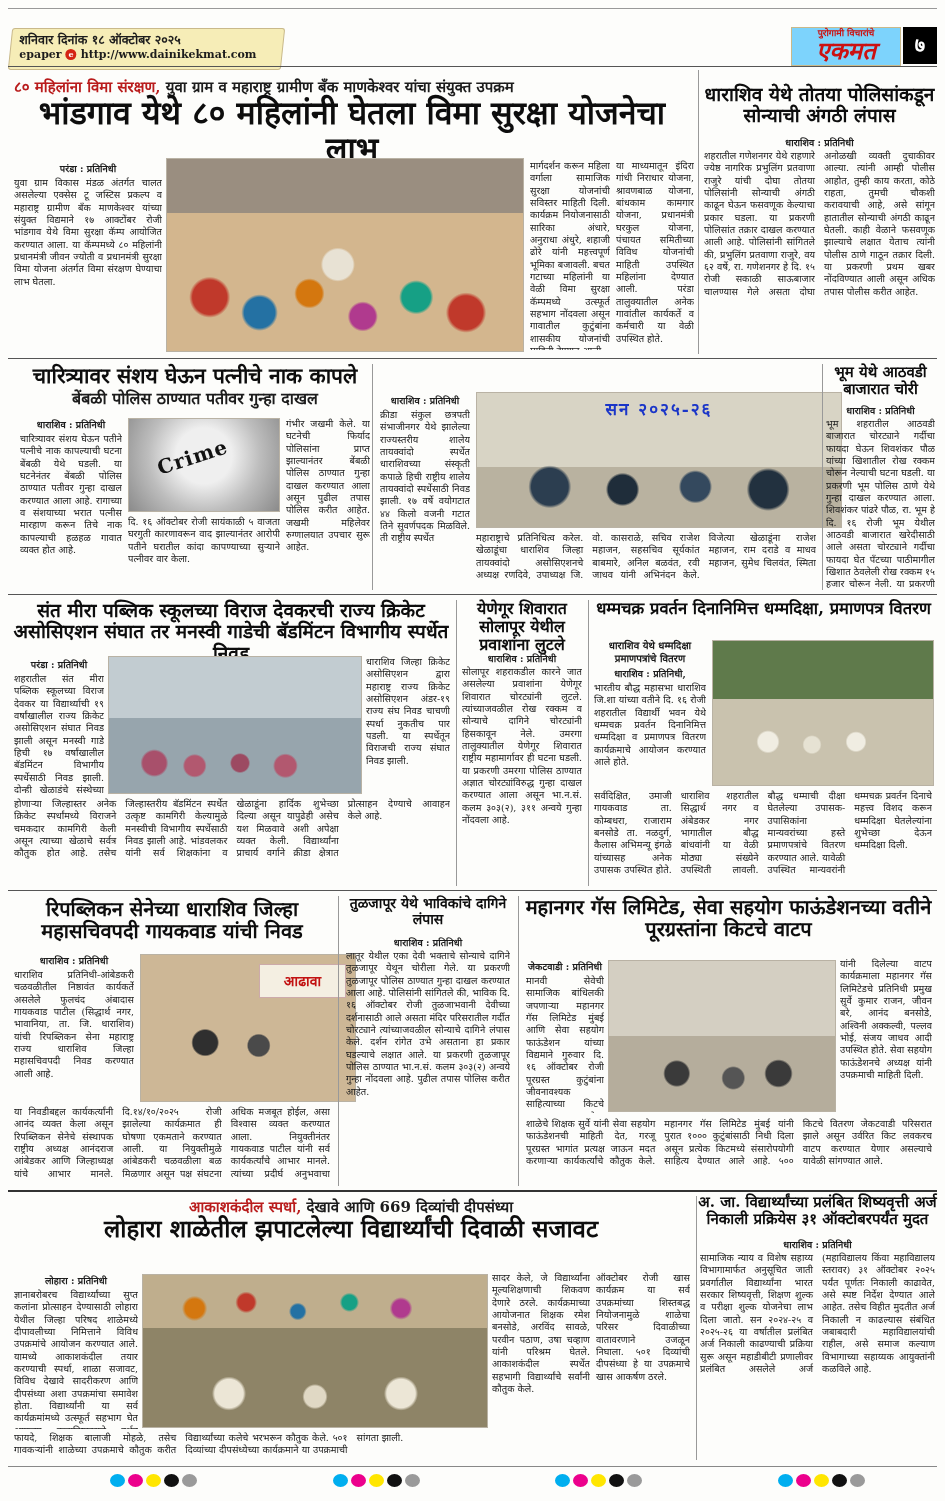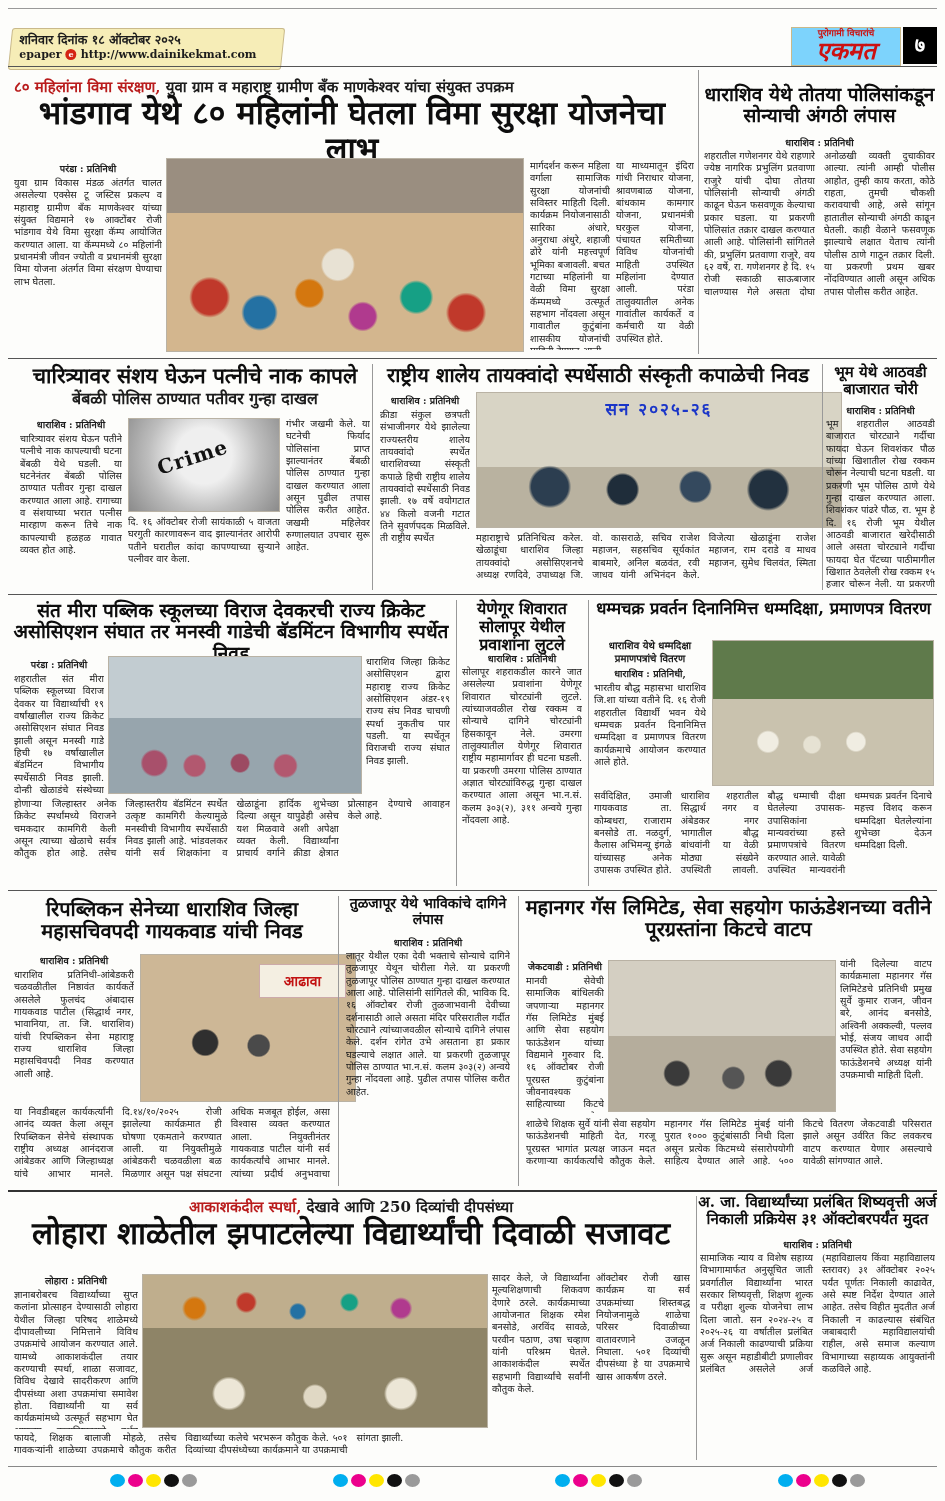--- a/index.html
+++ b/index.html
@@ -162,21 +162,20 @@
         <span class="crime-word">Crime</span>
       </div>
       <div class="bodytext" style="height:70px;margin-top:4px;">दि. १६ ऑक्टोबर रोजी सायंकाळी ५ वाजता घरगुती कारणावरून वाद झाल्यानंतर आरोपी पतीने घरातील कांदा कापण्याच्या सुऱ्याने पत्नीवर वार केला.</div>
     </div>
     <div class="bodytext abs" style="left:272px;top:56px;width:84px;height:168px;">गंभीर जखमी केले. या घटनेची फिर्याद पोलिसांना प्राप्त झाल्यानंतर बेंबळी पोलिस ठाण्यात गुन्हा दाखल करण्यात आला असून पुढील तपास पोलिस करीत आहेत. जखमी महिलेवर रुग्णालयात उपचार सुरू आहेत.</div>
   </div>
 
   <div class="vr" style="left:372px;top:364px;height:226px;"></div>
 
   <div class="art" style="left:376px;top:362px;width:444px;height:230px;">
-    <div class="headline" style="position:absolute;left:0;top:2px;right:0;font-size:20px;">राष्ट्रीय शालेय तायक्वांदो स्पर्धेसाठी संस्कृती कपाळेची निवड</div>
     <div class="abs" style="left:4px;top:30px;width:90px;height:196px;">
       <div class="byline">धाराशिव : प्रतिनिधी</div>
       <div class="bodytext" style="height:178px;">क्रीडा संकुल छत्रपती संभाजीनगर येथे झालेल्या राज्यस्तरीय शालेय तायक्वांदो स्पर्धेत धाराशिवच्या संस्कृती कपाळे हिची राष्ट्रीय शालेय तायक्वांदो स्पर्धेसाठी निवड झाली. १७ वर्षे वयोगटात ४४ किलो वजनी गटात तिने सुवर्णपदक मिळविले. ती राष्ट्रीय स्पर्धेत</div>
     </div>
     <div class="photo ph-taekwondo" style="left:100px;top:30px;width:340px;height:134px;">
       <div class="photo-label-blue">सन २०२५-२६</div>
     </div>
     <div class="bodytext cols3 abs" style="left:100px;top:170px;width:340px;height:56px;">महाराष्ट्राचे प्रतिनिधित्व करेल. खेळाडूंचा धाराशिव जिल्हा तायक्वांदो असोसिएशनचे अध्यक्ष रणदिवे, उपाध्यक्ष जि. वो. कासराळे, सचिव राजेश महाजन, सहसचिव सूर्यकांत बाबमारे, अनिल बळवंत, रवी जाधव यांनी अभिनंदन केले. विजेत्या खेळाडूंना राजेश महाजन, राम दराडे व माधव महाजन, सुमेध चिलवंत, स्मिता गायकवाड यांचे मार्गदर्शन लाभले.</div>
   </div>
 
@@ -254,23 +253,23 @@
     </div>
     <div class="photo ph-gas" style="left:88px;top:66px;width:226px;height:150px;"></div>
     <div class="bodytext abs" style="left:320px;top:64px;width:92px;height:156px;">यांनी दिलेल्या वाटप कार्यक्रमाला महानगर गॅस लिमिटेडचे प्रतिनिधी प्रमुख सुर्वे कुमार राजन, जीवन बरे, आनंद बनसोडे, अश्विनी अक्कल्वी, पल्लव भोई, संजय जाधव आदी उपस्थित होते. सेवा सहयोग फाऊंडेशनचे अध्यक्ष यांनी उपक्रमाची माहिती दिली.</div>
     <div class="bodytext cols3 abs" style="left:6px;top:224px;width:406px;height:64px;">शाळेचे शिक्षक सुर्वे यांनी सेवा सहयोग फाऊंडेशनची माहिती देत, गरजू पूरग्रस्त भागांत प्रत्यक्ष जाऊन मदत करणाऱ्या कार्यकर्त्यांचे कौतुक केले. महानगर गॅस लिमिटेड मुंबई यांनी पुरात १००० कुटुंबांसाठी निधी दिला असून प्रत्येक किटमध्ये संसारोपयोगी साहित्य देण्यात आले आहे. ५०० किटचे वितरण जेकटवाडी परिसरात झाले असून उर्वरित किट लवकरच वाटप करण्यात येणार असल्याचे यावेळी सांगण्यात आले.</div>
   </div>
 
   <div class="hr thick" style="top:1190px;"></div>
 
   <div class="art" style="left:8px;top:1194px;width:686px;height:270px;">
     <div class="kicker" style="position:absolute;left:0;top:2px;right:0;text-align:center;">
-      <span class="red">आकाशकंदील स्पर्धा,</span><span> देखावे आणि 250 दिव्यांची दीपसंध्या</span>
-    </div>
-    <div class="headline" style="position:absolute;left:0;top:22px;right:0;font-size:31px;">लोहारा शाळेतील झपाटलेल्या विद्यार्थ्यांची दिवाळी सजावट</div>
+      <span class="red">आकाशकंदील स्पर्धा,</span><span> देखावे आणि 669 दिव्यांची दीपसंध्या</span>
+    </div>
+    <div class="headline" style="position:absolute;left:0;top:22px;right:0;font-size:24px;">लोहारा शाळेतील झपाटलेल्या विद्यार्थ्यांची दिवाळी सजावट</div>
     <div class="abs" style="left:6px;top:78px;width:124px;height:156px;">
       <div class="byline">लोहारा : प्रतिनिधी</div>
       <div class="bodytext" style="height:140px;">ज्ञानाबरोबरच विद्यार्थ्यांच्या सुप्त कलांना प्रोत्साहन देण्यासाठी लोहारा येथील जिल्हा परिषद शाळेमध्ये दीपावलीच्या निमित्ताने विविध उपक्रमांचे आयोजन करण्यात आले. यामध्ये आकाशकंदील तयार करण्याची स्पर्धा, शाळा सजावट, विविध देखावे सादरीकरण आणि दीपसंध्या अशा उपक्रमांचा समावेश होता. विद्यार्थ्यांनी या सर्व कार्यक्रमांमध्ये उत्स्फूर्त सहभाग घेत आपल्या कलाविष्काराचे दर्शन घडविले.</div>
     </div>
     <div class="photo ph-diwali" style="left:134px;top:80px;width:344px;height:152px;"></div>
     <div class="bodytext abs" style="left:484px;top:78px;width:98px;height:156px;">सादर केले, जे विद्यार्थ्यांना मूल्यशिक्षणाची शिकवण देणारे ठरले. कार्यक्रमाच्या आयोजनात शिक्षक रमेश बनसोडे, अरविंद सावळे, परवीन पठाण, उषा चव्हाण यांनी परिश्रम घेतले. आकाशकंदील स्पर्धेत सहभागी विद्यार्थ्यांचे सर्वांनी कौतुक केले.</div>
     <div class="bodytext abs" style="left:588px;top:78px;width:94px;height:156px;">ऑक्टोबर रोजी खास कार्यक्रम या सर्व उपक्रमांच्या शिस्तबद्ध नियोजनामुळे शाळेचा परिसर दिवाळीच्या वातावरणाने उजळून निघाला. ५०१ दिव्यांची दीपसंध्या हे या उपक्रमाचे खास आकर्षण ठरले.</div>
     <div class="bodytext cols4 abs" style="left:6px;top:238px;width:676px;height:28px;">फायदे, शिक्षक बालाजी मोहळे, तसेच गावकऱ्यांनी शाळेच्या उपक्रमाचे कौतुक करीत विद्यार्थ्यांच्या कलेचे भरभरून कौतुक केले. ५०१ दिव्यांच्या दीपसंध्येच्या कार्यक्रमाने या उपक्रमाची सांगता झाली.</div>
   </div>
 

